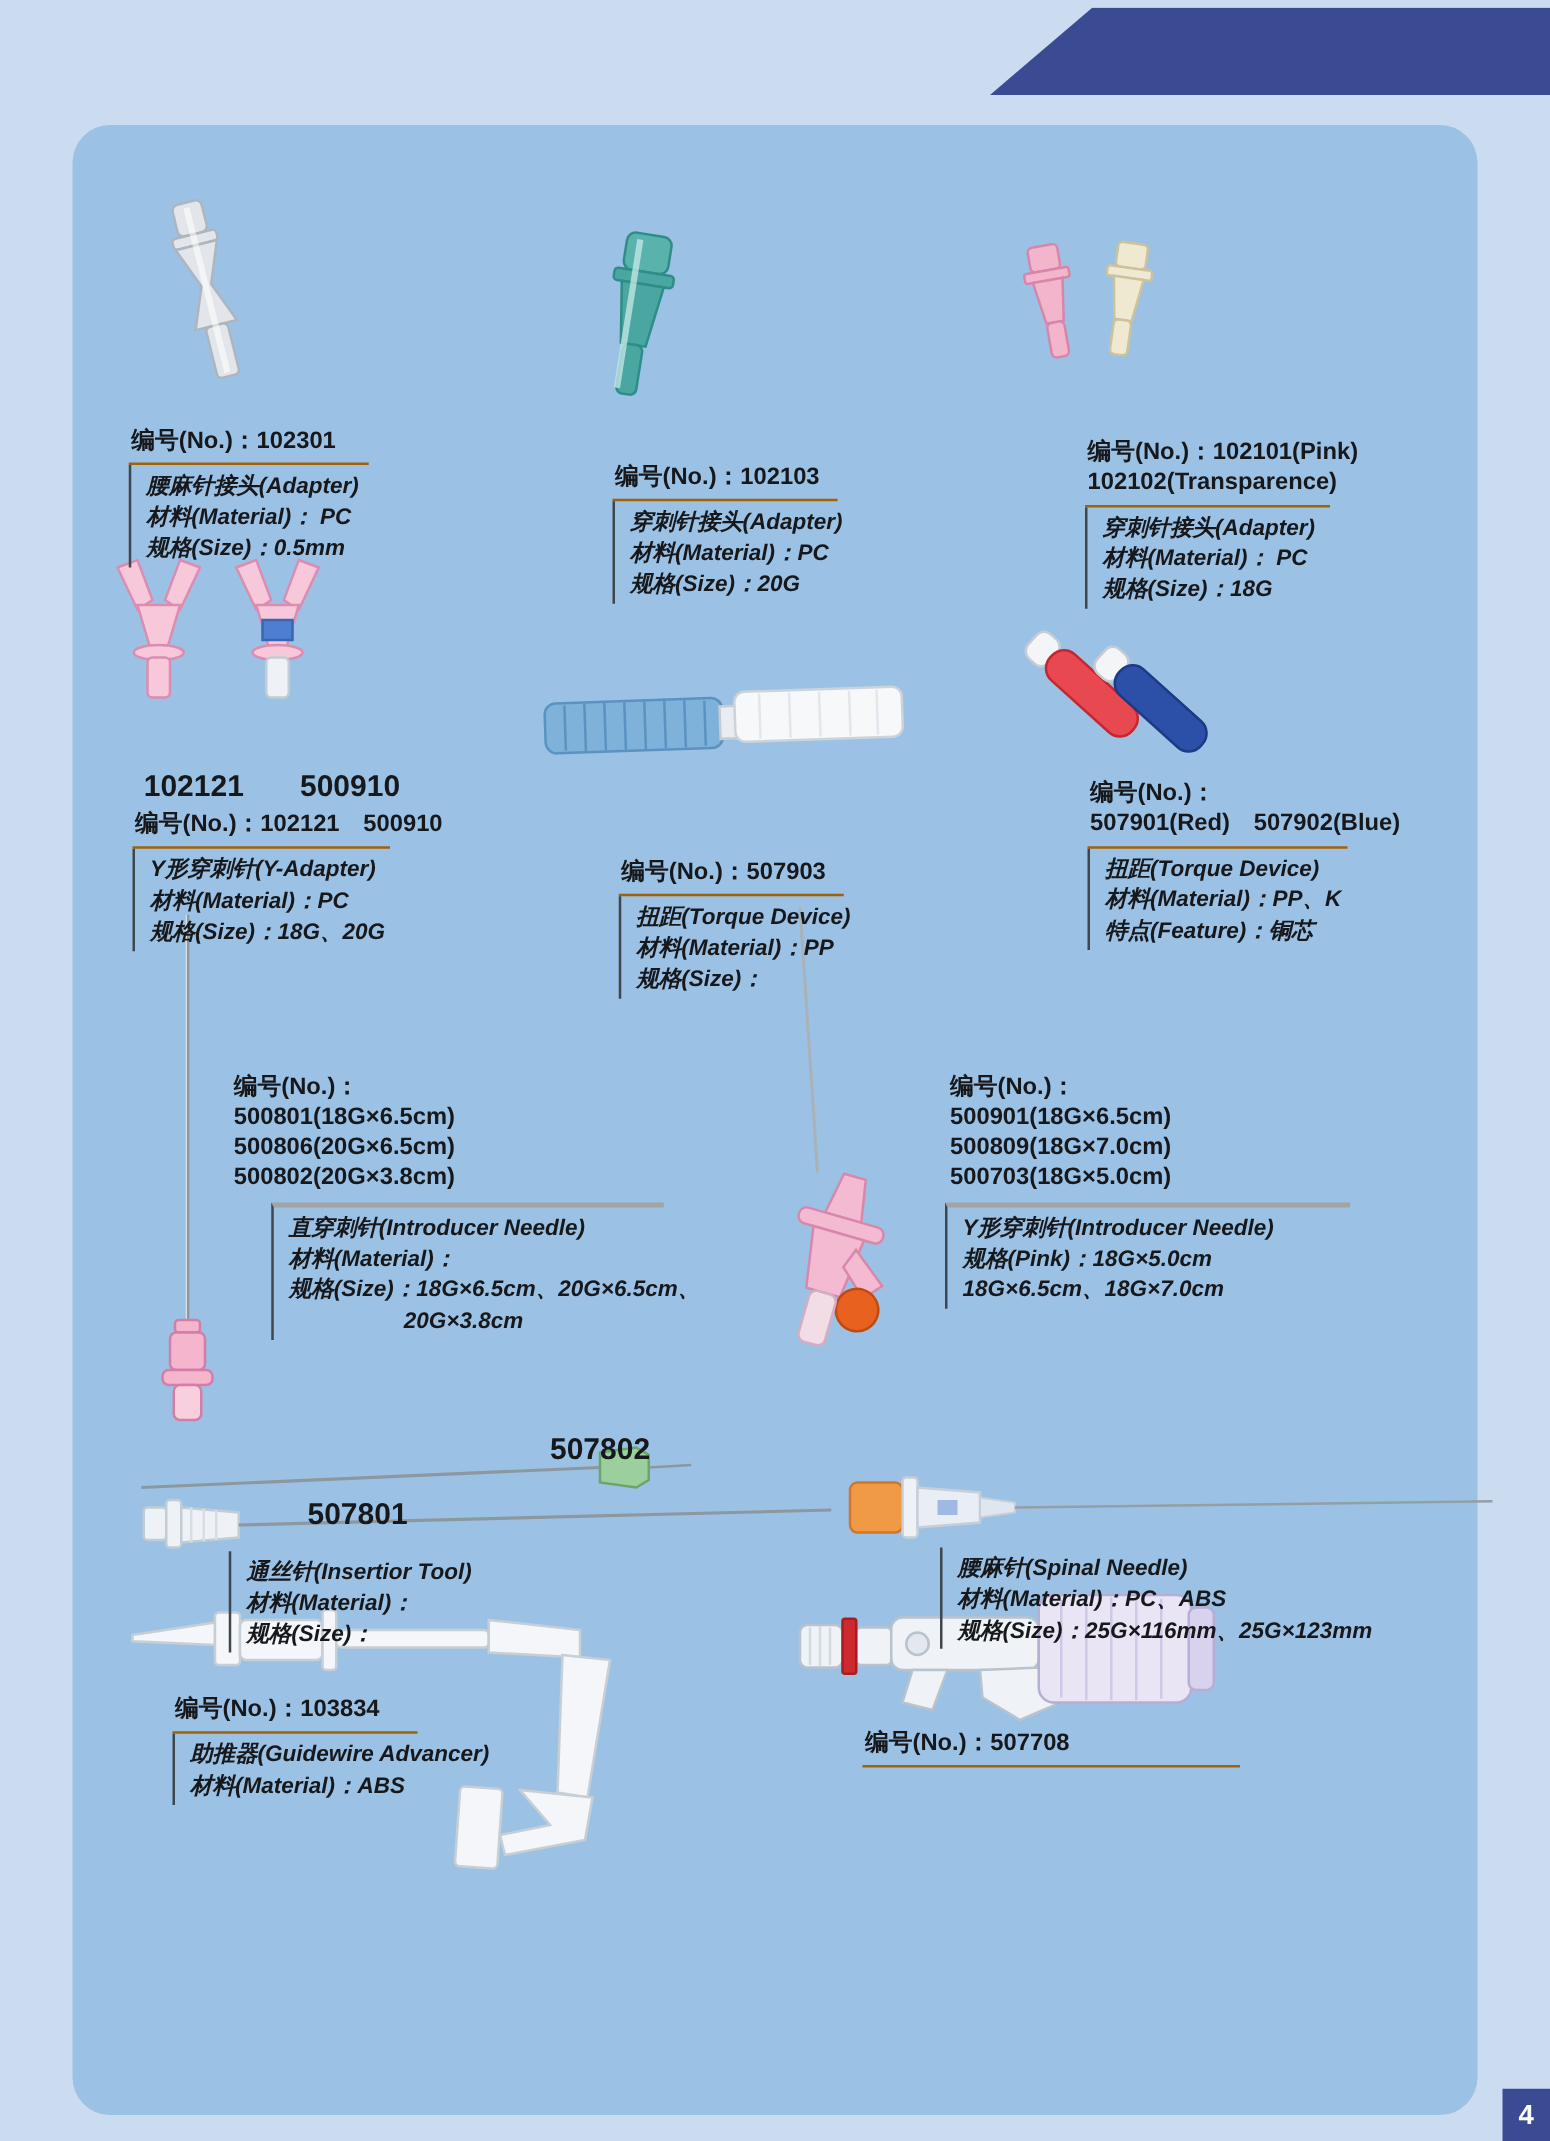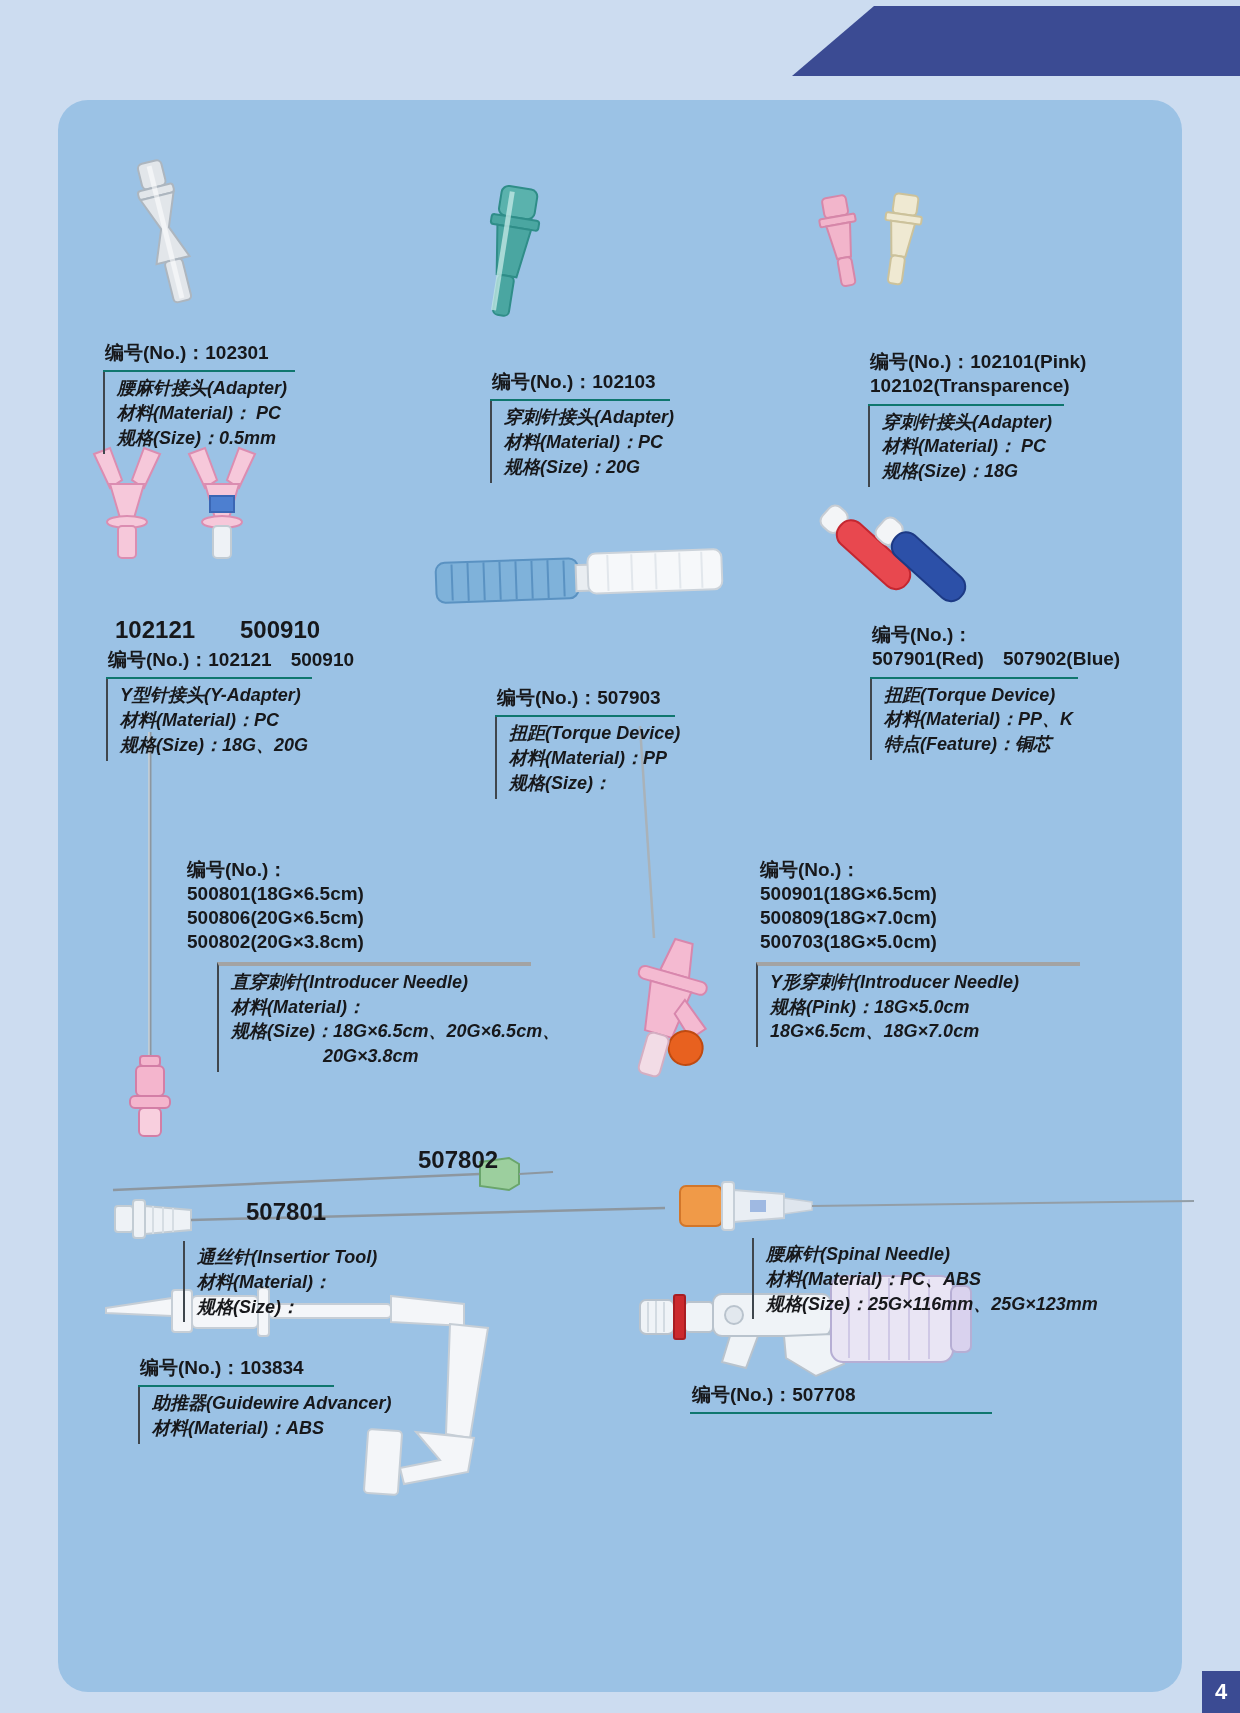--- a/index.html
+++ b/index.html
@@ -18,21 +18,21 @@
     position:absolute;right:58px;top:50%;transform:translateY(-50%);
     font-size:33px;font-weight:bold;color:#ffffff;letter-spacing:1px;white-space:nowrap;
   }
   .panel{
     position:absolute;left:58px;top:100px;width:1124px;height:1592px;
     background:#9bc2e5;border-radius:30px;
   }
   .card{position:absolute;}
   .no-block{
     font-size:19px;font-weight:bold;line-height:1.28;
-    border-bottom:2px solid #0f766e;padding:0 0 5px 2px;white-space:nowrap;
+    border-bottom:2px solid #a16207;padding:0 0 5px 2px;white-space:nowrap;
   }
   .no-block.plain{border-bottom:none;line-height:1.26;}
   .spec-block{
     border-left:2px solid #3f464d;padding:4px 0 3px 12px;
     font-size:18px;font-weight:bold;line-height:1.38;white-space:nowrap;font-style:italic;
   }
   .spec-block.boxed{border-top:4px solid #a3a3a3;}
   .spec-line.indent{padding-left:92px;}
   .img-label{position:absolute;font-size:24px;font-weight:bold;white-space:nowrap;}
   .page-tab{
@@ -198,21 +198,21 @@
       <path d="M150 76 L198 74 L210 104 L182 116 L152 98 Z"></path>
     </g>
     <rect x="40" y="35" width="11" height="44" rx="2" fill="#cc2a2e" stroke="#a81d22" stroke-width="2"></rect>
     <rect x="197" y="16" width="122" height="86" rx="12" fill="#e9e5f4" stroke="#b6aed4" stroke-width="2"></rect>
     <path d="M215 20 V98 M235 18 V100 M255 18 V100 M275 18 V100 M295 19 V99" stroke="#cfc8e6" stroke-width="2" fill="none"></path>
     <rect x="317" y="26" width="20" height="66" rx="6" fill="#d9d2ee" stroke="#b6aed4" stroke-width="2"></rect>
   </svg>
 
   <div class="img-label" style="left:115px;top:616px">102121</div>
   <div class="img-label" style="left:240px;top:616px">500910</div>
-  <div class="img-label" style="left:418px;top:1146px">507802</div>
+  <div class="img-label" style="left:440px;top:1146px">507802</div>
   <div class="img-label" style="left:246px;top:1198px">507801</div>
 
   <div class="card" style="left:103px;top:341px;width:192px">
     <div class="no-block">编号(No.)：102301</div>
     <div class="spec-block">
       <div class="spec-line">腰麻针接头(Adapter)</div>
       <div class="spec-line">材料(Material)： PC</div>
       <div class="spec-line">规格(Size)：0.5mm</div>
     </div>
   </div>
@@ -234,21 +234,21 @@
     <div class="spec-block">
       <div class="spec-line">穿刺针接头(Adapter)</div>
       <div class="spec-line">材料(Material)： PC</div>
       <div class="spec-line">规格(Size)：18G</div>
     </div>
   </div>
 
   <div class="card" style="left:106px;top:648px;width:206px">
     <div class="no-block">编号(No.)：102121　500910</div>
     <div class="spec-block">
-      <div class="spec-line">Y型针接头(Y-Adapter)</div>
+      <div class="spec-line">Y形穿刺针(Y-Adapter)</div>
       <div class="spec-line">材料(Material)：PC</div>
       <div class="spec-line">规格(Size)：18G、20G</div>
     </div>
   </div>
 
   <div class="card" style="left:495px;top:686px;width:180px">
     <div class="no-block">编号(No.)：507903</div>
     <div class="spec-block">
       <div class="spec-line">扭距(Torque Device)</div>
       <div class="spec-line">材料(Material)：PP</div>

